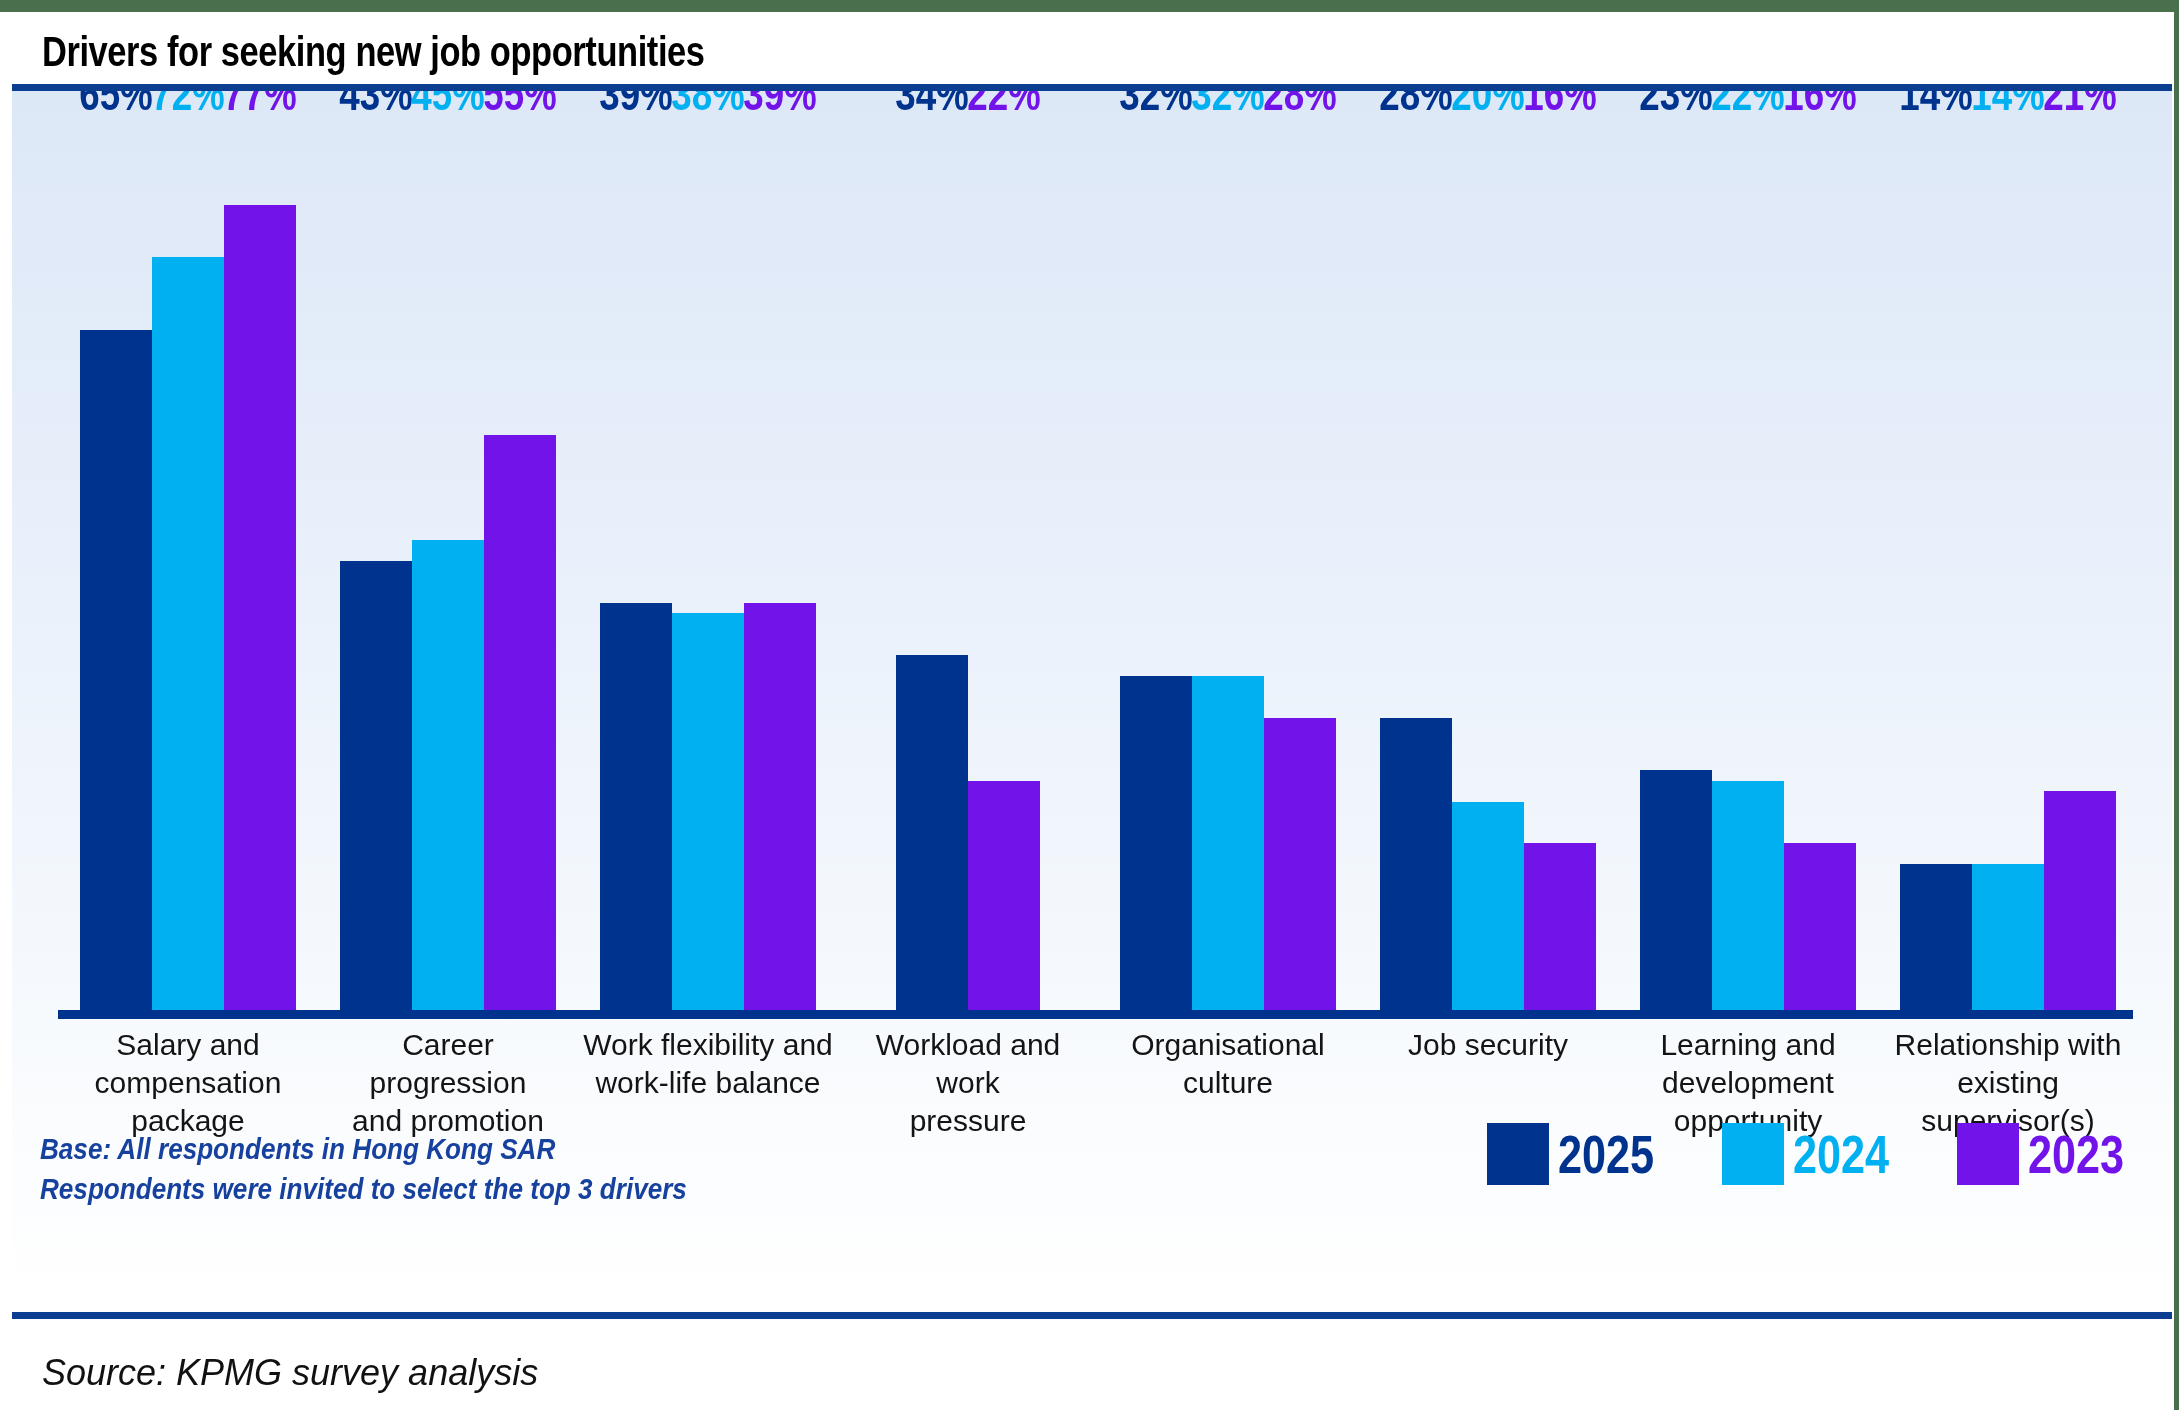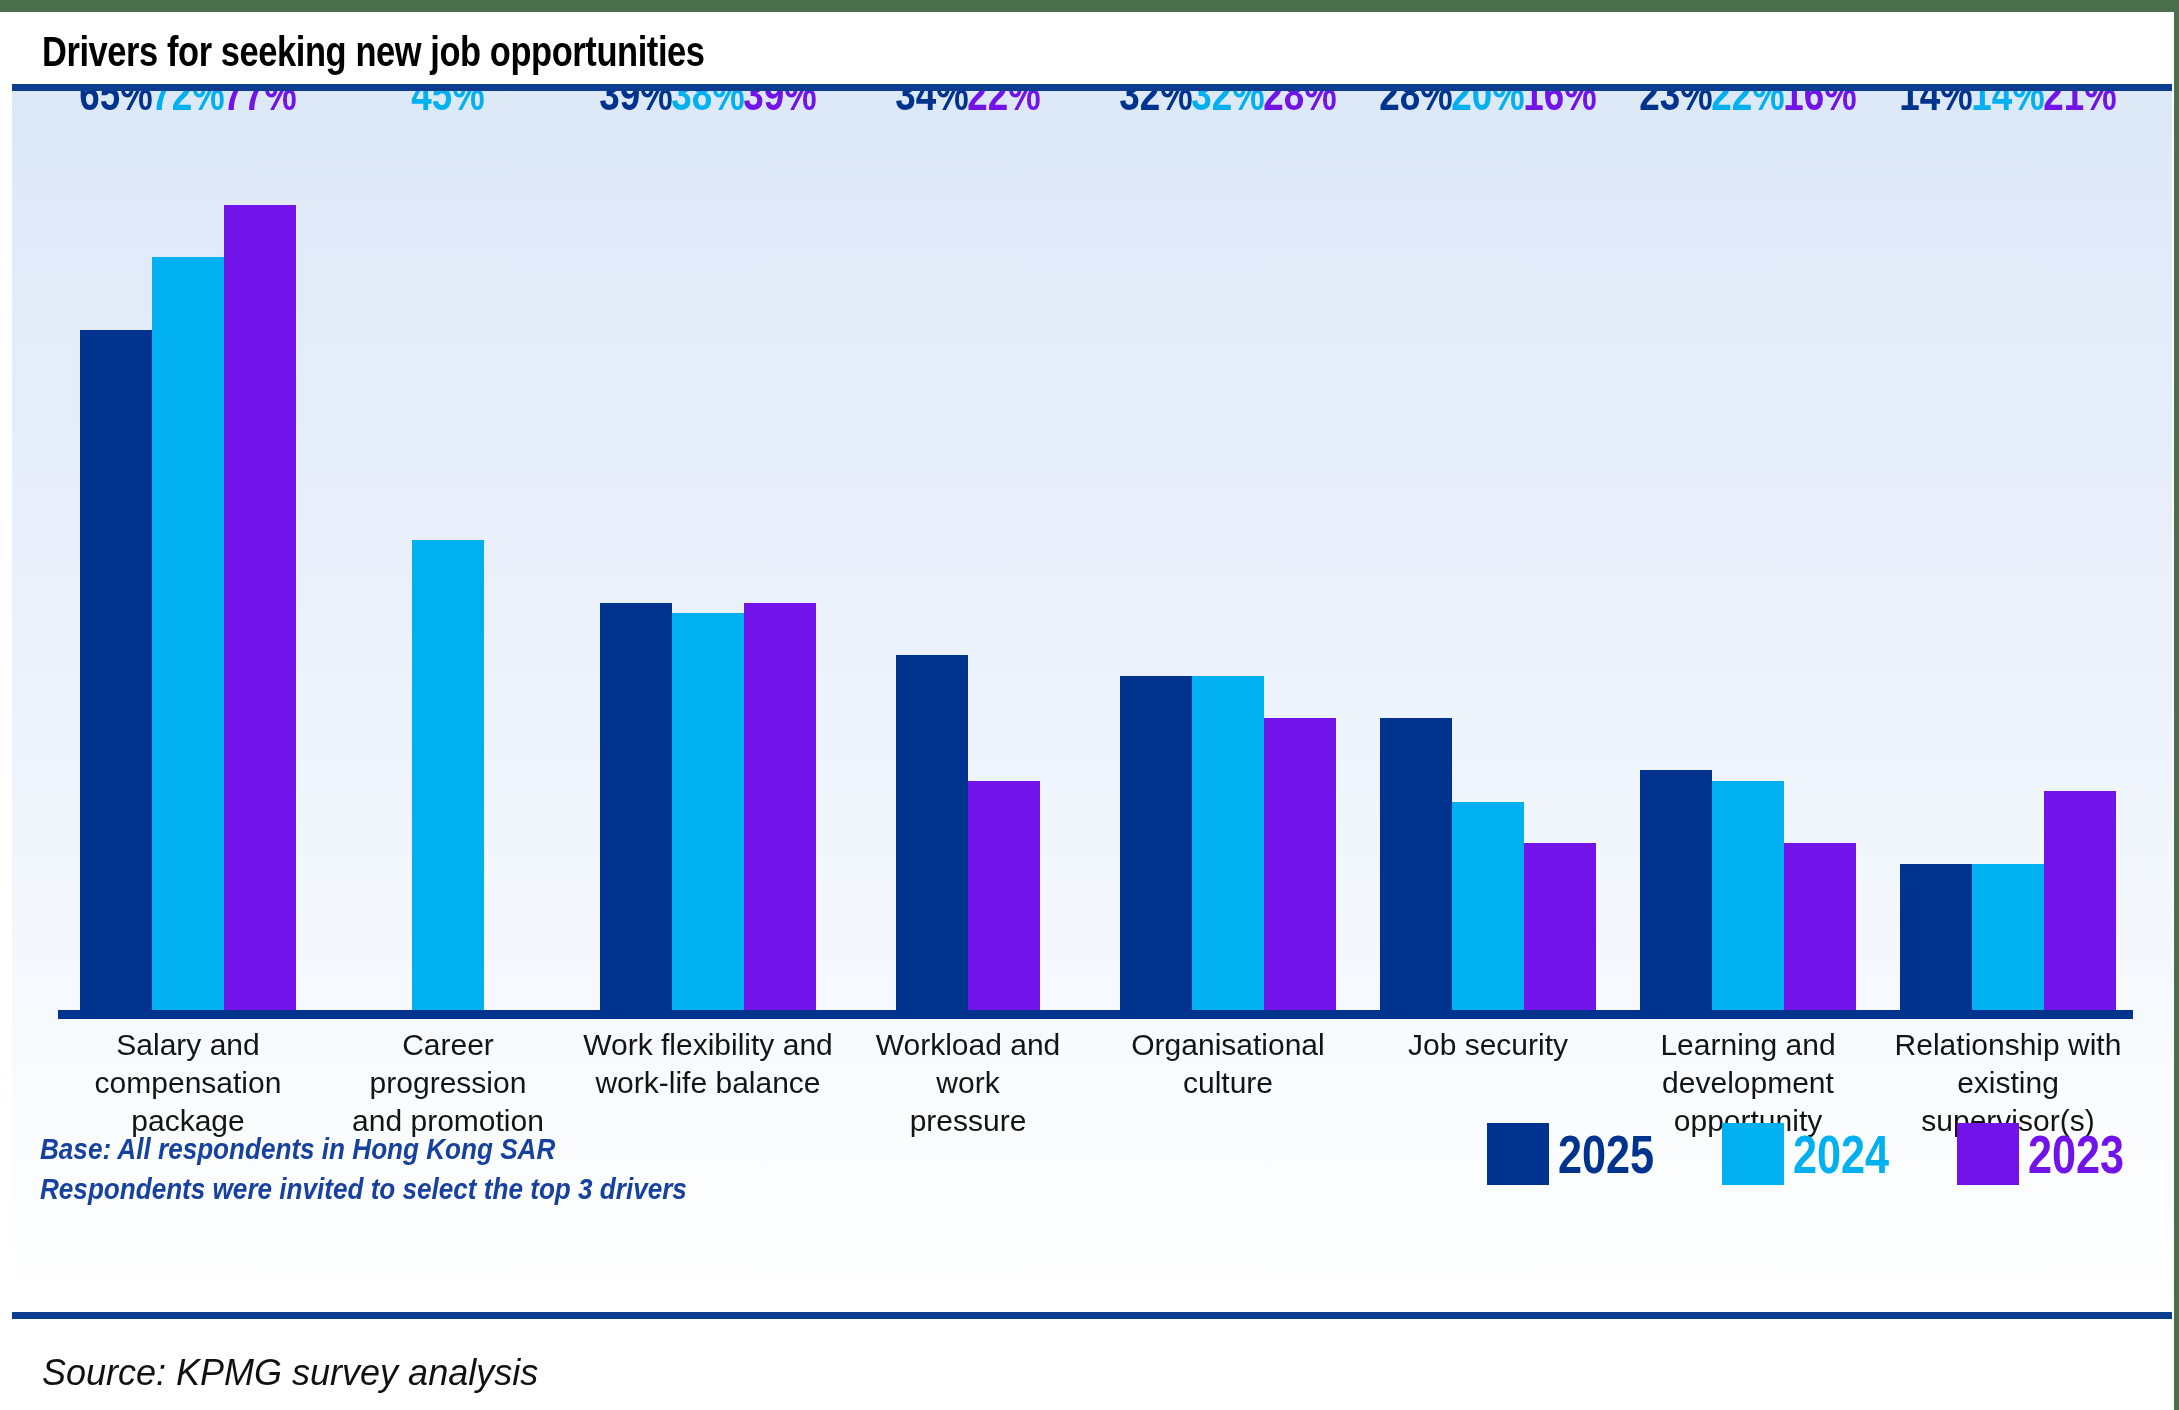--- a/index.html
+++ b/index.html
@@ -207,22 +207,32 @@
               </div>
             </div>
             <div class="bar-wrap">
               <div class="bar y2023" style="height: 806.235px;">
                 <div class="vlabel y2023">77%</div>
               </div>
             </div>
           </div>
           <div class="group">
             <div class="bar-wrap">
+              <div class="bar y2025" style="height: 450.235px;">
+                <div class="vlabel y2025">43%</div>
+              </div>
+            </div>
+            <div class="bar-wrap">
               <div class="bar y2024" style="height: 471.176px;">
                 <div class="vlabel y2024">45%</div>
+              </div>
+            </div>
+            <div class="bar-wrap">
+              <div class="bar y2023" style="height: 575.882px;">
+                <div class="vlabel y2023">55%</div>
               </div>
             </div>
           </div>
           <div class="group">
             <div class="bar-wrap">
               <div class="bar y2025" style="height: 408.353px;">
                 <div class="vlabel y2025">39%</div>
               </div>
             </div>
             <div class="bar-wrap">

